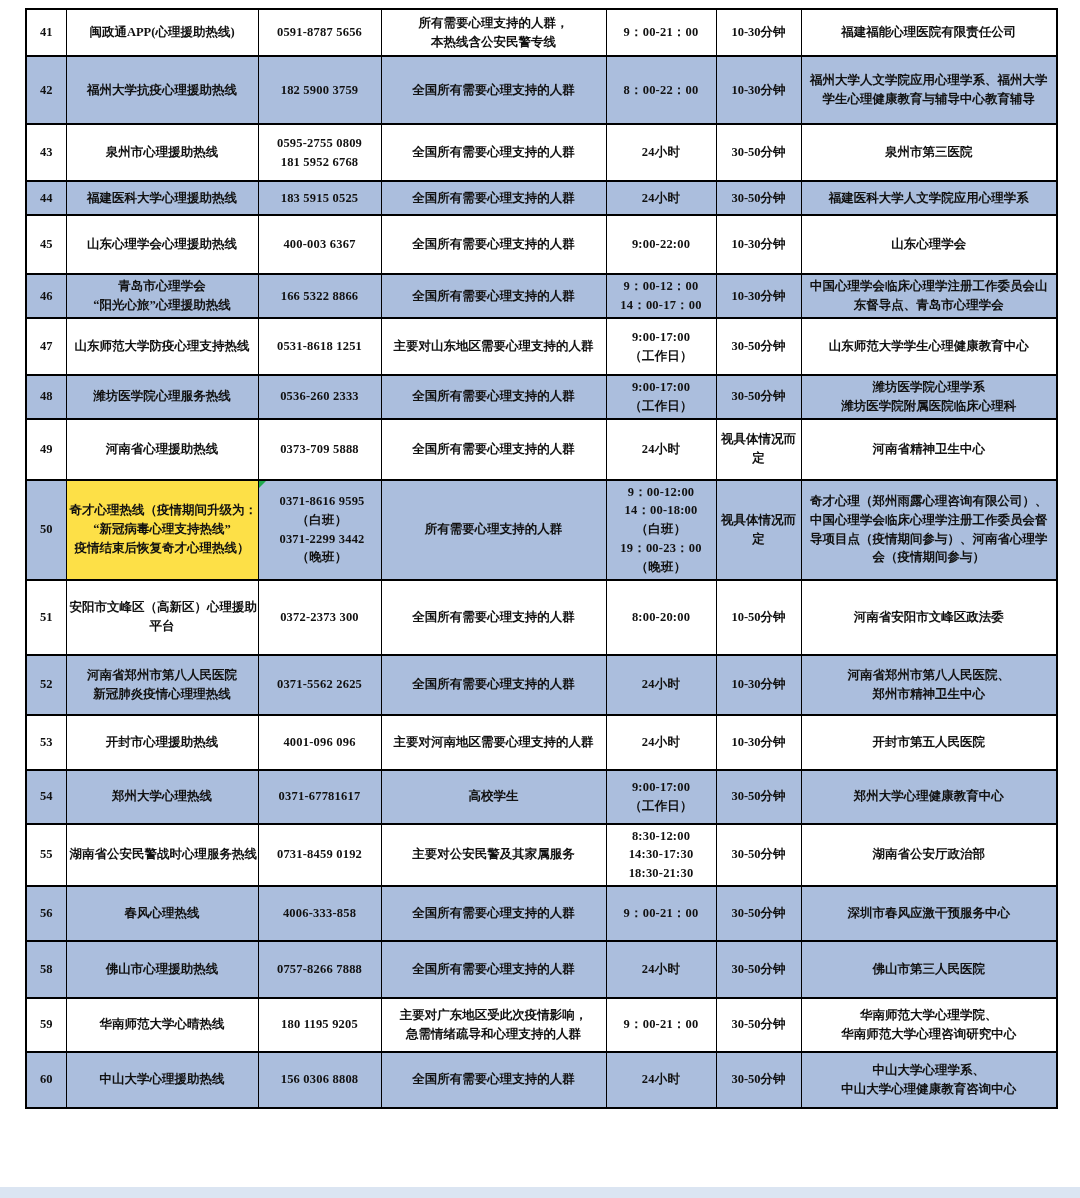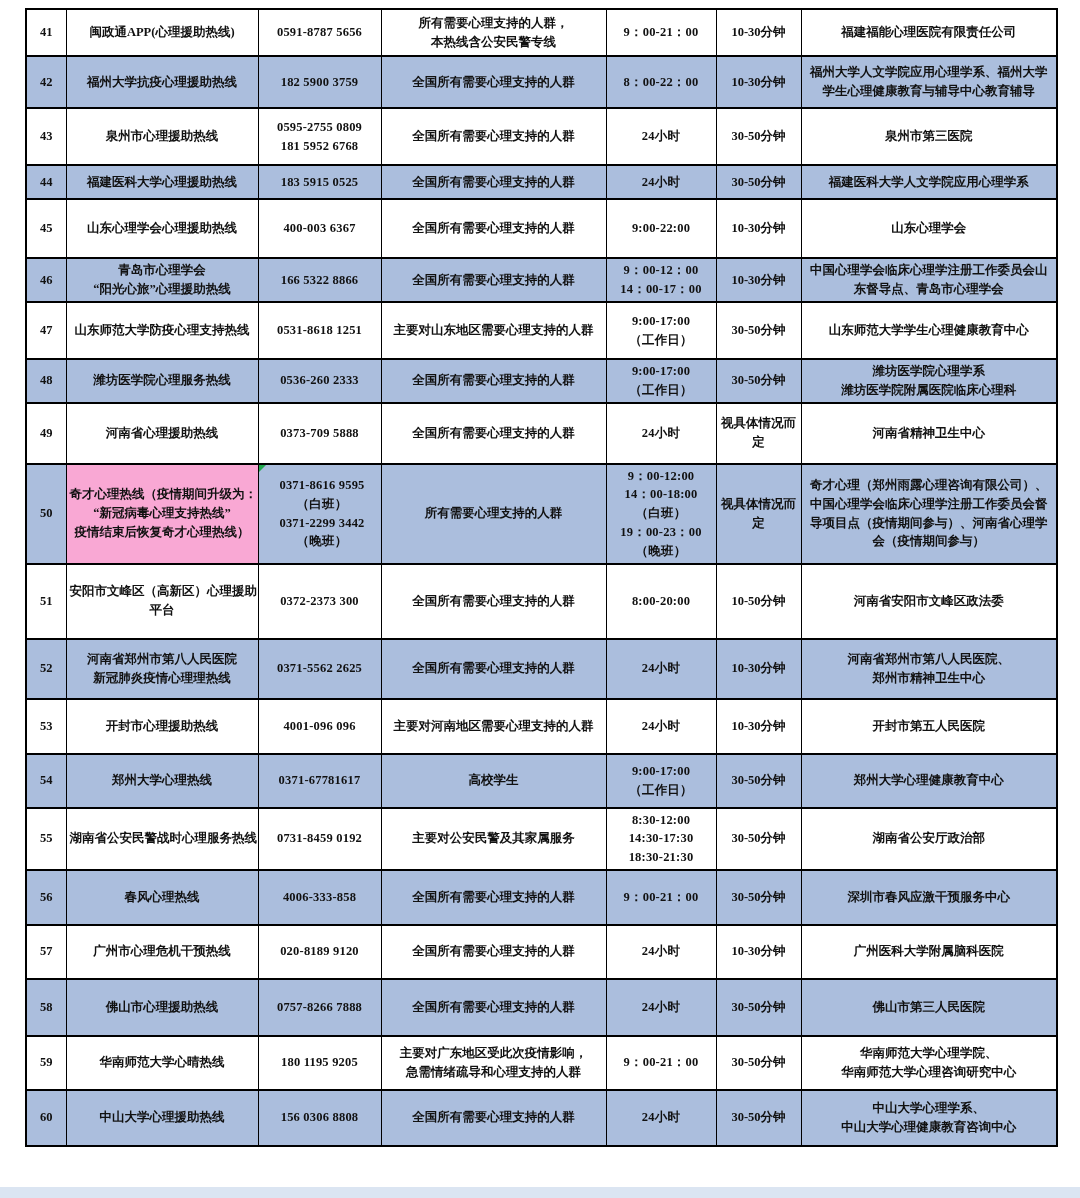--- a/index.html
+++ b/index.html
@@ -76,21 +76,21 @@
             <div class="line">本热线含公安民警专线</div>
           </td>
           <td class="c-hours">
             <div class="line">9：00-21：00</div>
           </td>
           <td class="c-dur"><span>10-30分钟</span></td>
           <td class="c-org">
             <div class="line">福建福能心理医院有限责任公司</div>
           </td>
         </tr>
-        <tr class="alt" style="height: 52px;">
+        <tr class="alt" style="height: 68px;">
           <td class="c-num" style="background: rgb(171, 190, 221);"><span>42</span></td>
           <td class="c-name" style="background: rgb(171, 190, 221);">
             <div class="line">福州大学抗疫心理援助热线</div>
           </td>
           <td class="c-phone" style="background: rgb(171, 190, 221);">
             <div class="line">182 5900 3759</div>
           </td>
           <td class="c-aud" style="background: rgb(171, 190, 221);">
             <div class="line">全国所有需要心理支持的人群</div>
           </td>
@@ -238,21 +238,21 @@
           <td class="c-hours">
             <div class="line">24小时</div>
           </td>
           <td class="c-dur"><span>视具体情况而定</span></td>
           <td class="c-org">
             <div class="line">河南省精神卫生中心</div>
           </td>
         </tr>
         <tr class="alt" style="height: 100px;">
           <td class="c-num" style="background: rgb(171, 190, 221);"><span>50</span></td>
-          <td class="c-name" style="background: #f9a8d4;">
+          <td class="c-name" style="background: #fde047;">
             <div class="line">奇才心理热线（疫情期间升级为：</div>
             <div class="line">“新冠病毒心理支持热线”</div>
             <div class="line">疫情结束后恢复奇才心理热线）</div>
           </td>
           <td class="c-phone" style="background: rgb(171, 190, 221); padding-left: 8px;">
             <div class="line">0371-8616 9595</div>
             <div class="line">（白班）</div>
             <div class="line">0371-2299 3442</div>
             <div class="line">（晚班）</div>
             <span class="corner-marker" style="border-top-color: rgb(33, 169, 78);"></span>
@@ -388,39 +388,20 @@
             <div class="line">全国所有需要心理支持的人群</div>
           </td>
           <td class="c-hours" style="background: rgb(171, 190, 221);">
             <div class="line">9：00-21：00</div>
           </td>
           <td class="c-dur" style="background: rgb(171, 190, 221);"><span>30-50分钟</span></td>
           <td class="c-org" style="background: rgb(171, 190, 221);">
             <div class="line">深圳市春风应激干预服务中心</div>
           </td>
         </tr>
-        <tr style="height: 54px;">
-          <td class="c-num"><span>57</span></td>
-          <td class="c-name">
-            <div class="line">广州市心理危机干预热线</div>
-          </td>
-          <td class="c-phone">
-            <div class="line">020-8189 9120</div>
-          </td>
-          <td class="c-aud">
-            <div class="line">全国所有需要心理支持的人群</div>
-          </td>
-          <td class="c-hours">
-            <div class="line">24小时</div>
-          </td>
-          <td class="c-dur"><span>10-30分钟</span></td>
-          <td class="c-org">
-            <div class="line">广州医科大学附属脑科医院</div>
-          </td>
-        </tr>
         <tr class="alt" style="height: 57px;">
           <td class="c-num" style="background: rgb(171, 190, 221);"><span>58</span></td>
           <td class="c-name" style="background: rgb(171, 190, 221);">
             <div class="line">佛山市心理援助热线</div>
           </td>
           <td class="c-phone" style="background: rgb(171, 190, 221);">
             <div class="line">0757-8266 7888</div>
           </td>
           <td class="c-aud" style="background: rgb(171, 190, 221);">
             <div class="line">全国所有需要心理支持的人群</div>

